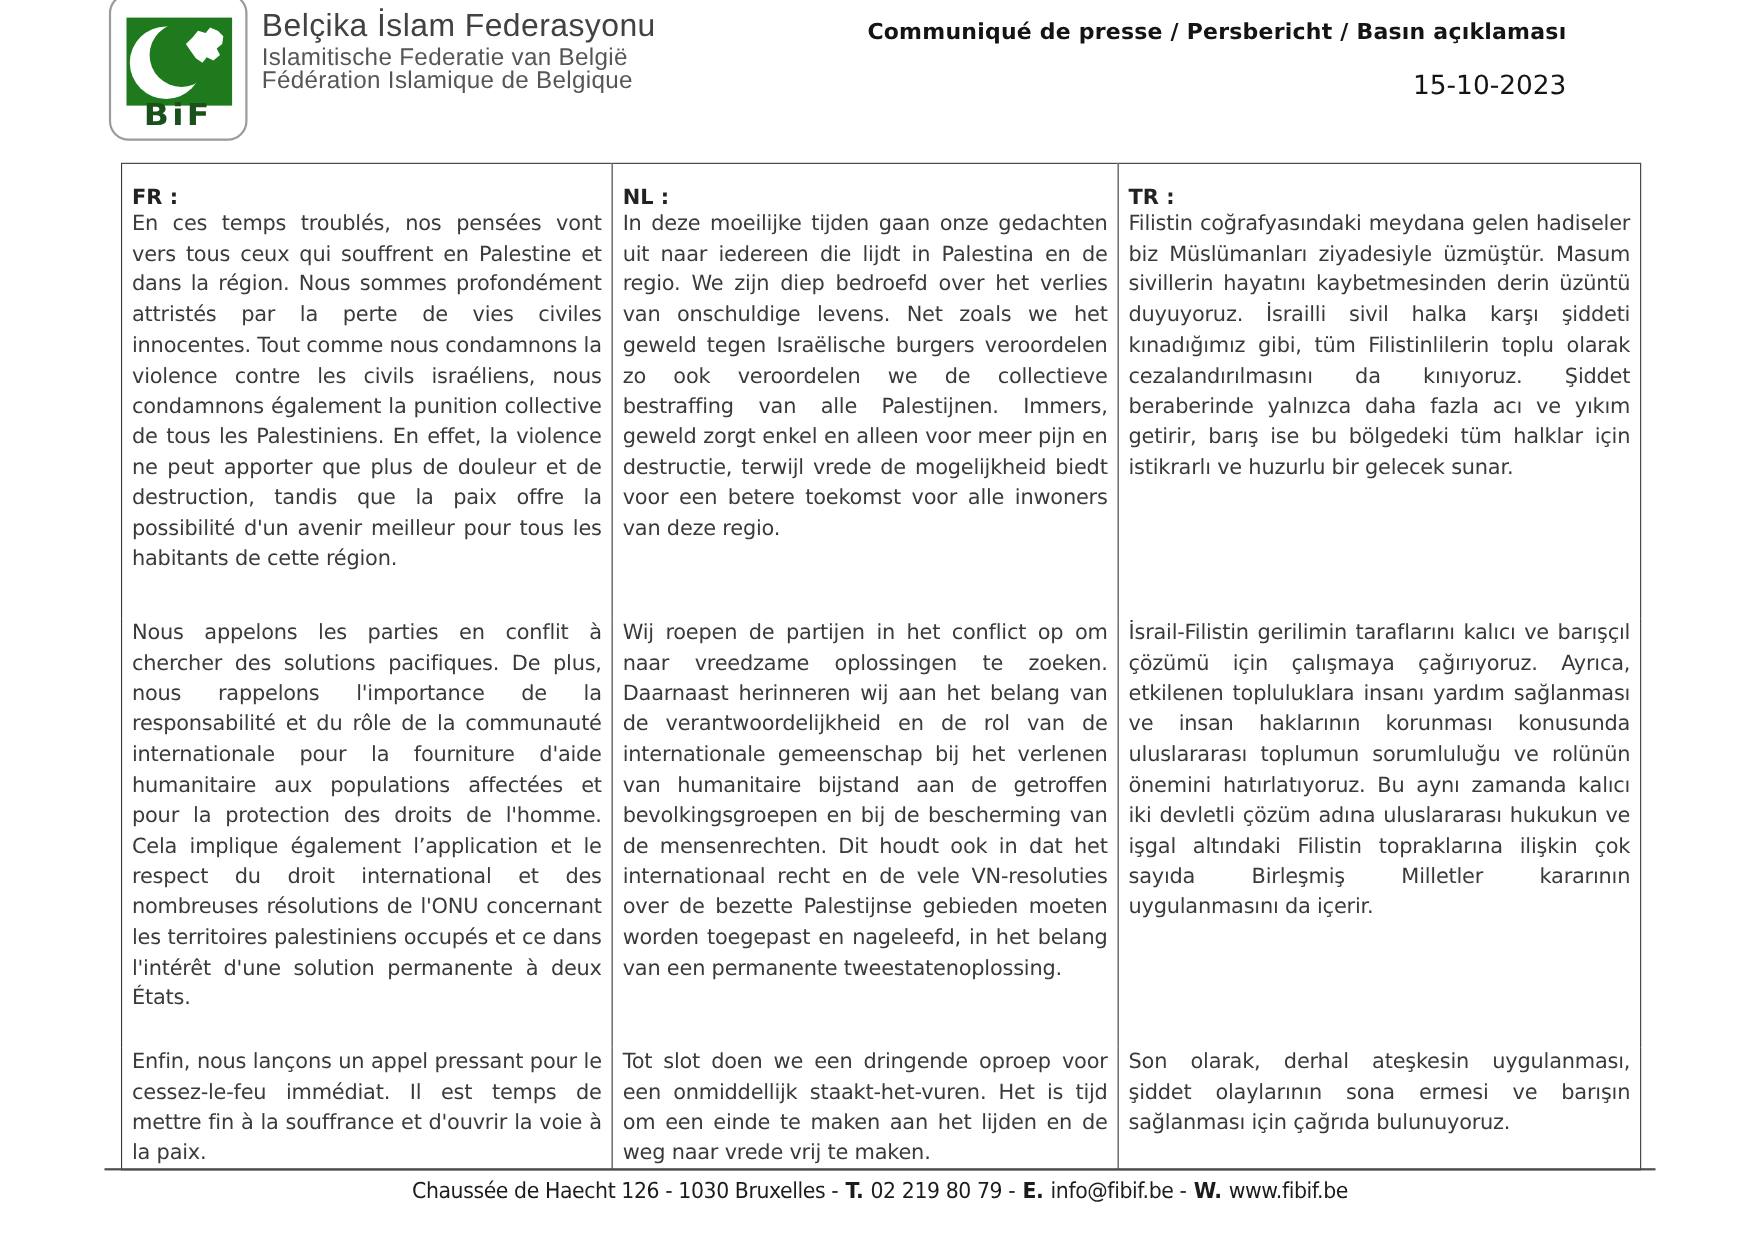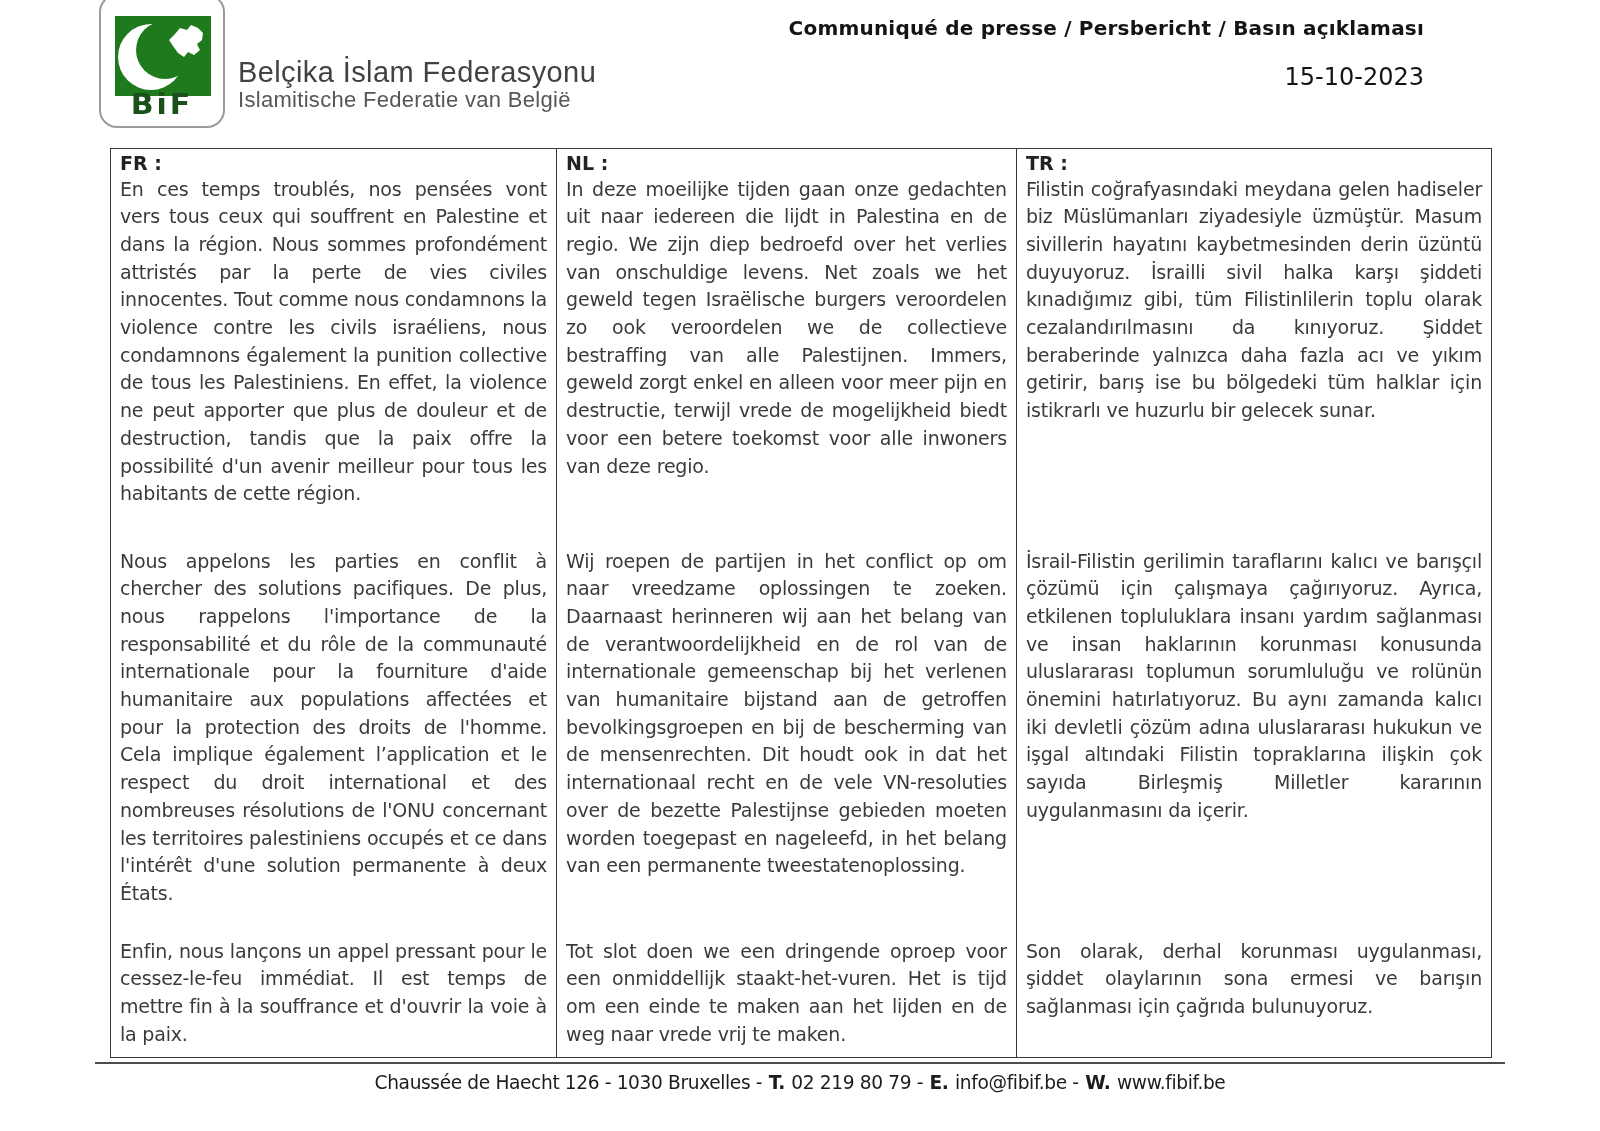--- a/index.html
+++ b/index.html
@@ -29,21 +29,20 @@
     font-size: 30px; font-weight: 900; letter-spacing: 3px;
     color: #1a511a; transform: scaleY(0.92);
     font-family: "DejaVu Sans", sans-serif;
   }
 
   
   .org-block { position: absolute; left: 238px; top: 8px; }
   .org-title {
     font-size: 29px; font-weight: 400; color: #424242; letter-spacing: 0.4px;
     font-family: "Liberation Sans", sans-serif;
-    margin-top: 48px;
   }
   .org-sub {
     font-size: 22px; color: #565656; line-height: 21px; letter-spacing: 0.3px;
     font-family: "Liberation Sans", sans-serif;
   }
   .org-sub:first-of-type { margin-top: 4px; }
 
   .header-right { position: absolute; right: 176px; top: 16px; text-align: right; }
   .doc-title { font-size: 20px; font-weight: 700; color: #141414; letter-spacing: 0.2px; }
   .doc-date  { font-size: 24px; font-weight: 400; color: #141414; margin-top: 23px; }
@@ -56,21 +55,21 @@
     border: 1.5px solid #383838;
   }
   table.doc-table td {
     border-left: 1.5px solid #383838;
     border-right: 1.5px solid #383838;
     vertical-align: top;
     padding: 0 9px;
   }
   tr.label-row { height: 27px; }
   tr.label-row td {
-    font-size: 19px; font-weight: 700; color: #222; padding-top: 3px;
+    font-size: 19px; font-weight: 700; color: #222; padding-top: 19px;
   }
   tr.row-p1 { height: 372px; }
   tr.row-p2 { height: 390px; }
   td p {
     font-size: 19px; line-height: 27.7px;
     text-align: justify; color: #3a3a3a; letter-spacing: -0.2px;
   }
 
   
   .footer-rule {
@@ -97,20 +96,21 @@
         <circle cx="50" cy="34" r="29" fill="#1e7a1c"></circle>
         <path fill="#ffffff" d="M60 18 L65 12 L72 14 L76 9 L83 12 L88 17 L87 24 L82 28 L85 34 L79 39 L73 36 L69 41 L63 37 L58 30 L54 24 Z"></path>
       </svg>
     </div>
     <div class="logo-word">BiF</div>
   </div>
 
   <div class="org-block">
     <div class="org-title">Belçika İslam Federasyonu</div>
     <div class="org-sub">Islamitische Federatie van België</div>
+    <div class="org-sub">Fédération Islamique de Belgique</div>
   </div>
 
   <div class="header-right">
     <div class="doc-title">Communiqué de presse / Persbericht / Basın açıklaması</div>
     <div class="doc-date">15-10-2023</div>
   </div>
 
   <table class="doc-table">
     <colgroup>
       <col style="width:32.3%">
@@ -146,21 +146,21 @@
           </td>
       </tr>
       <tr class="row-p3">
         <td>
             <p>Enfin, nous lançons un appel pressant pour le cessez-le-feu immédiat. Il est temps de mettre fin à la souffrance et d'ouvrir la voie à la paix.</p>
           </td>
         <td>
             <p>Tot slot doen we een dringende oproep voor een onmiddellijk staakt-het-vuren. Het is tijd om een einde te maken aan het lijden en de weg naar vrede vrij te maken.</p>
           </td>
         <td>
-            <p>Son olarak, derhal korunması uygulanması, şiddet olaylarının sona ermesi ve barışın sağlanması için çağrıda bulunuyoruz.</p>
+            <p>Son olarak, derhal ateşkesin uygulanması, şiddet olaylarının sona ermesi ve barışın sağlanması için çağrıda bulunuyoruz.</p>
           </td>
       </tr>
     </tbody>
   </table>
 
   <div class="footer-rule"></div>
   <div class="footer-line">
     <span>Chaussée de Haecht 126 - 1030 Bruxelles -</span>
     <span class="b">T.</span>
     <span>02 219 80 79 -</span>

